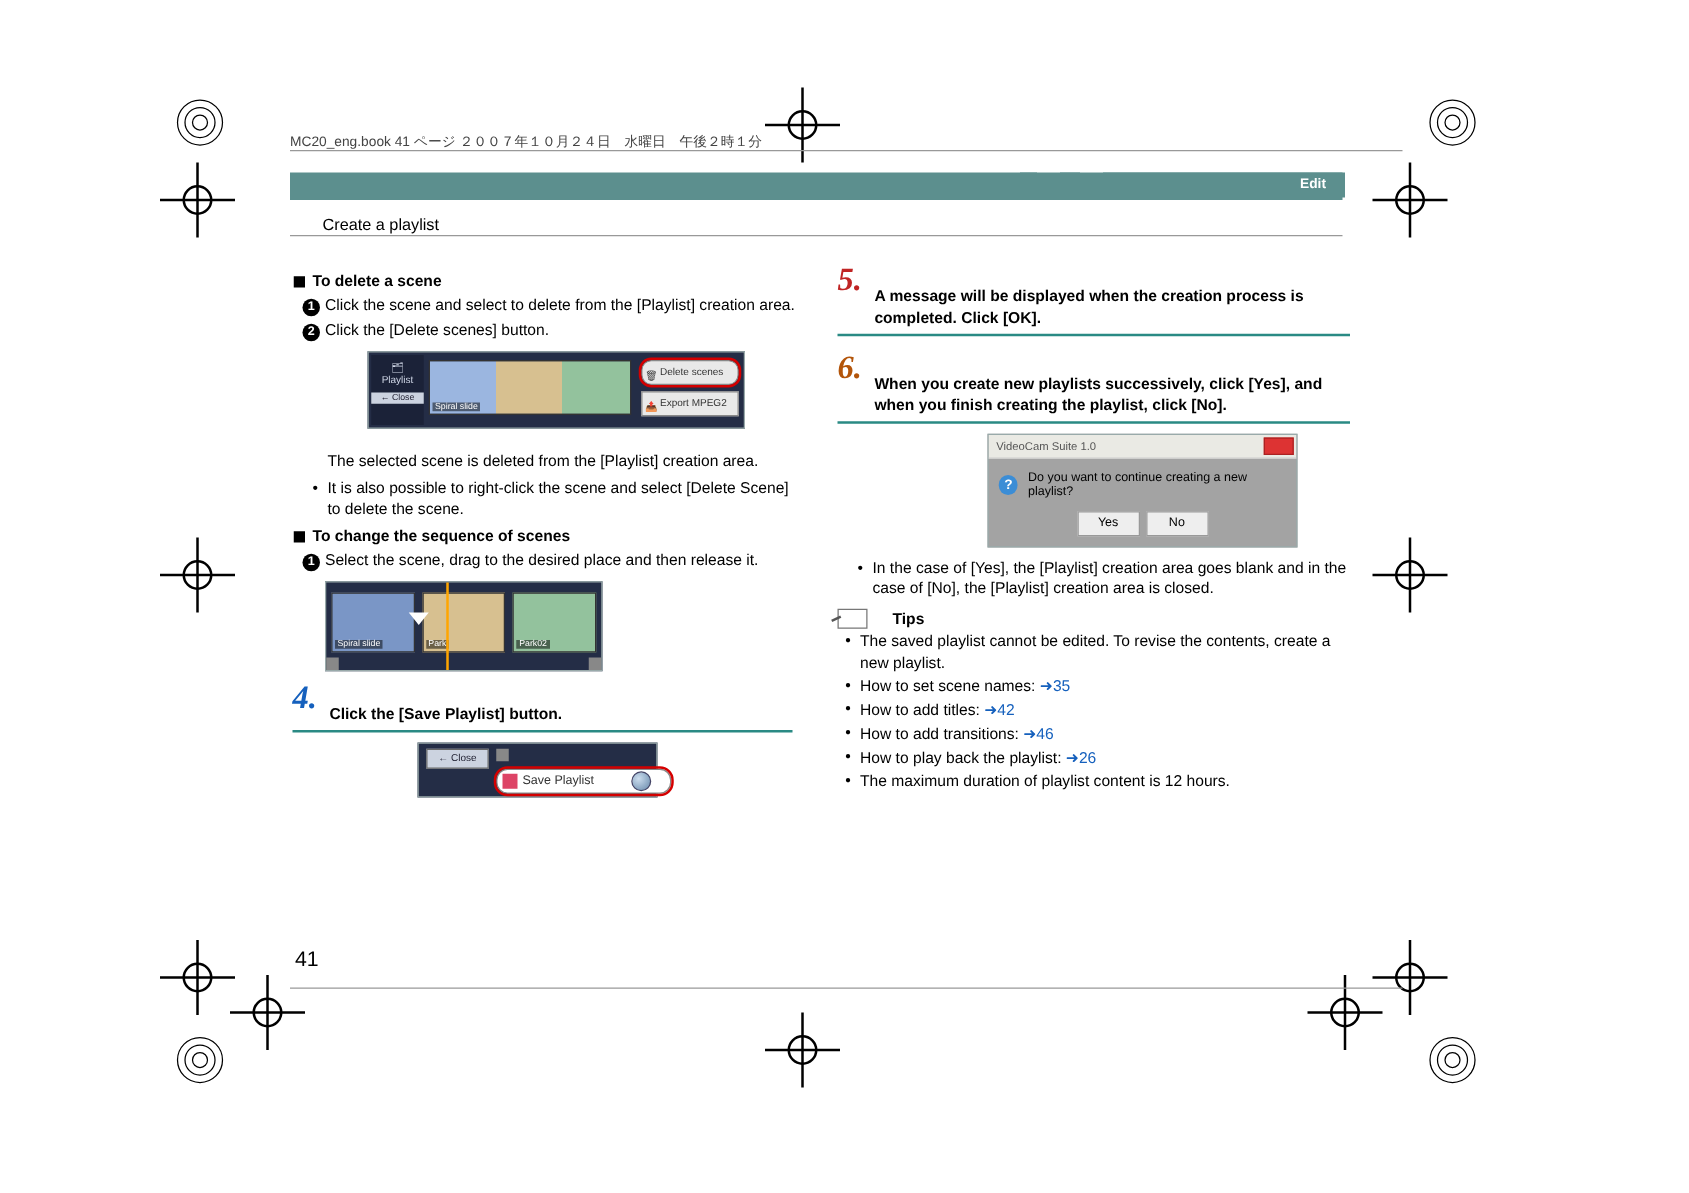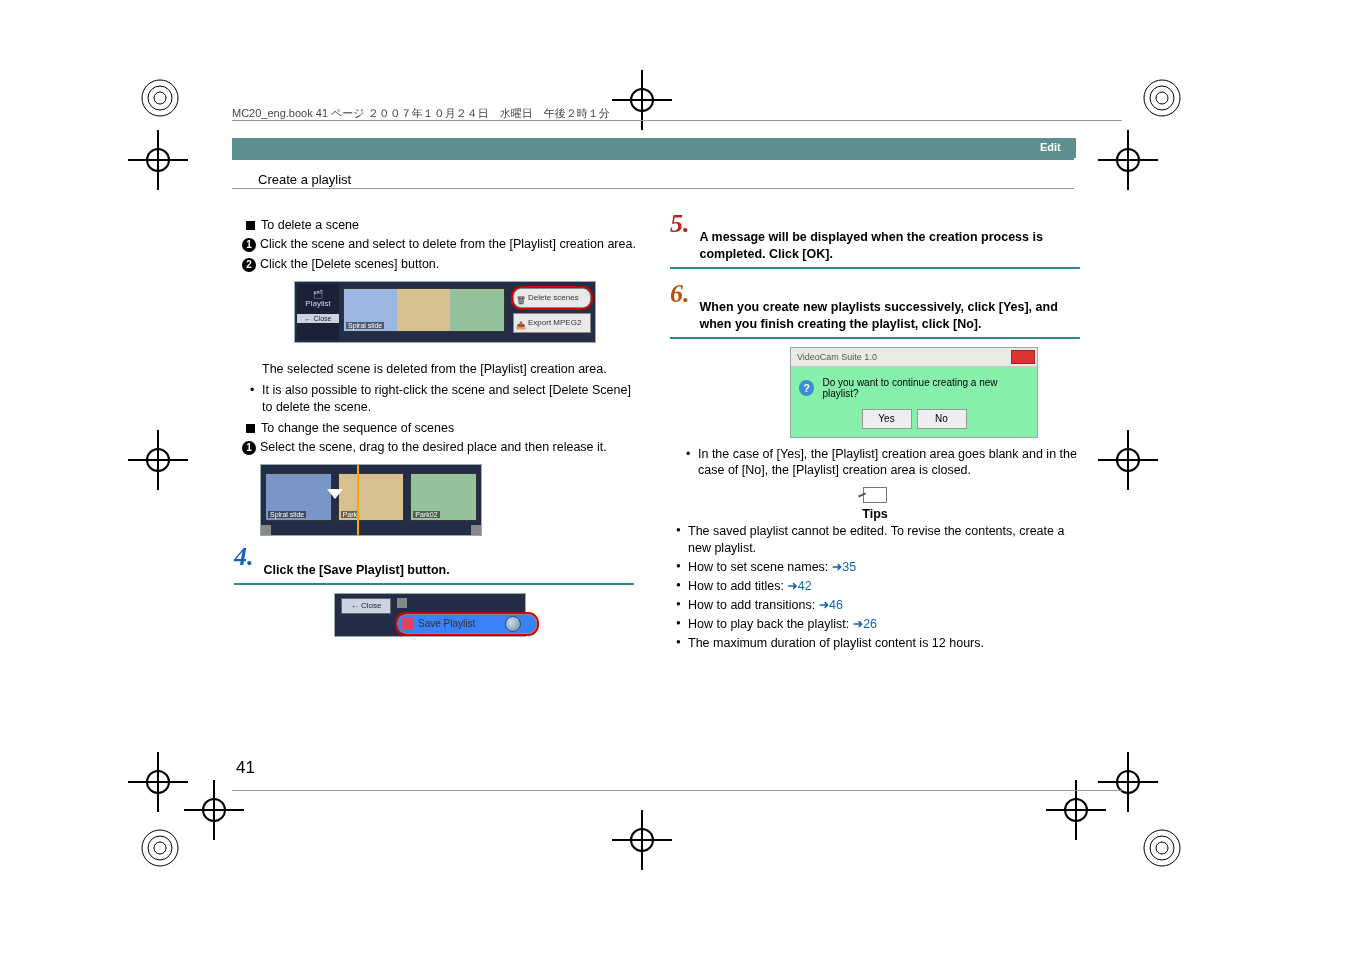--- a/index.html
+++ b/index.html
@@ -78,21 +78,21 @@
     position: absolute;
     left: 232px;
     top: 188px;
     width: 842px;
     border-top: 1px solid #999;
   }
 
   .col-left { position: absolute; left: 234px; top: 212px; width: 410px; }
   .col-right { position: absolute; left: 670px; top: 205px; width: 410px; }
 
-  .sub-h { font-weight: normal; margin: 6px 0 4px 12px; }
+  .sub-h { font-weight: bold; margin: 6px 0 4px 1px; }
   .sub-h .sq { display:inline-block; width:9px; height:9px; background:#000; margin-right:6px; vertical-align: -1px; }
 
   .numstep { margin: 3px 0 3px 28px; line-height: 1.35; }
   .circnum {
     display:inline-block; width:14px; height:14px; border-radius:50%;
     background:#000; color:#fff; font-size:10px; font-weight:bold;
     text-align:center; line-height:14px; margin-left:-20px; margin-right:4px;
     vertical-align: 0px;
   }
 
@@ -143,21 +143,21 @@
   .fig-b .scrolll { position:absolute; left:0; bottom:0; width:10px; height:10px; background:#888; }
   .fig-b .scrollr { position:absolute; right:0; bottom:0; width:10px; height:10px; background:#888; }
 
   .fig-c .closebtn {
     position:absolute; left:6px; top:4px; width:48px; height:14px;
     background:#ccd3e0; border:1px solid #666; font-size:8px; line-height:14px;
     text-align:center; color:#223;
   }
   .fig-c .bigbtn {
     position:absolute; left:62px; top:20px; width:118px; height:18px;
-    background:#3b82f6; border:1px solid #888; font-size:10px; line-height:18px;
+    background:#ffffff; border:1px solid #888; font-size:10px; line-height:18px;
     text-align:left; padding-left:20px; color:#333;
     outline:2px solid #d40000; border-radius:9px;
   }
   .fig-c .bigbtn .ic { position:absolute; left:4px; top:3px; width:12px; height:12px; background:#d46; }
   .fig-c .sc { position:absolute; left:62px; top:4px; width:10px; height:10px; background:#888; }
   .fig-c .knob { position:absolute; right:4px; top:22px; width:14px; height:14px; border-radius:50%;
     background: radial-gradient(circle at 35% 35%, #cde, #68a); border:1px solid #446; }
 
   .para { margin: 18px 0 4px 28px; line-height: 1.35; }
   .bullet { margin: 3px 0 3px 28px; line-height: 1.35; position:relative; }
@@ -170,31 +170,31 @@
   .step-row { display:flex; align-items:flex-start; gap:10px; margin-top:4px; }
   .step-row .txt { font-weight:bold; line-height:1.35; flex:1;margin-top:20px; }
 
   .hr-teal { border:0; border-top:2px solid #2a8a84; margin:4px 0 8px 0; }
   .hr-teal-short { border:0; border-top:2px solid #2a8a84; margin:4px 0 8px 0; width: 400px; }
 
   .dialog {
     margin: 8px 0 8px 120px;
     width: 246px;
     border:1px solid #9aa;
-    background: #86efac;
+    background: #a3a3a3;
     font-size:10px;
   }
   .dialog .tb { height:18px; background:#eaeae4; border-bottom:1px solid #ccc; position:relative; font-size:9px; line-height:18px; padding-left:6px; color:#555; }
   .dialog .tb .x { position:absolute; right:2px; top:2px; width:22px; height:12px; background:#d33; border:1px solid #a22; }
   .dialog .body { padding:10px 8px 6px 8px; display:flex; align-items:center; gap:8px; }
   .dialog .qm { width:16px; height:16px; border-radius:50%; background:#3b8dd6; color:#fff; font-weight:bold; text-align:center; line-height:16px; font-size:11px; }
   .dialog .btns2 { display:flex; justify-content:center; gap:5px; padding:4px 0 8px 0; }
   .dialog .btns2 .db { width:48px; height:18px; border:1px solid #999; background:#eee; font-size:10px; line-height:18px; text-align:center; }
 
-  .tips-h { margin-top:8px; display:flex; align-items:center; gap:4px;flex-direction:column; }
+  .tips-h { margin-top:8px; display:flex; align-items:center; gap:20px; }
   .tips-h .ic { width:22px; height:14px; border:1px solid #777; position:relative; }
   .tips-h .ic::after { content:""; position:absolute; left:-6px; top:6px; width:8px; height:2px; background:#555; transform:rotate(-25deg); }
   .tips-h .lbl { font-weight:bold; }
 
   .tip { margin: 2px 0 2px 8px; line-height:1.35; position:relative; padding-left:10px; }
   .tip::before { content:"●"; position:absolute; left:-2px; font-size:8px; top:2px; }
   .xref { color:#1560bd; }
 
   .pagenum { position:absolute; left:236px; top:758px; font-size:17px; }
 

